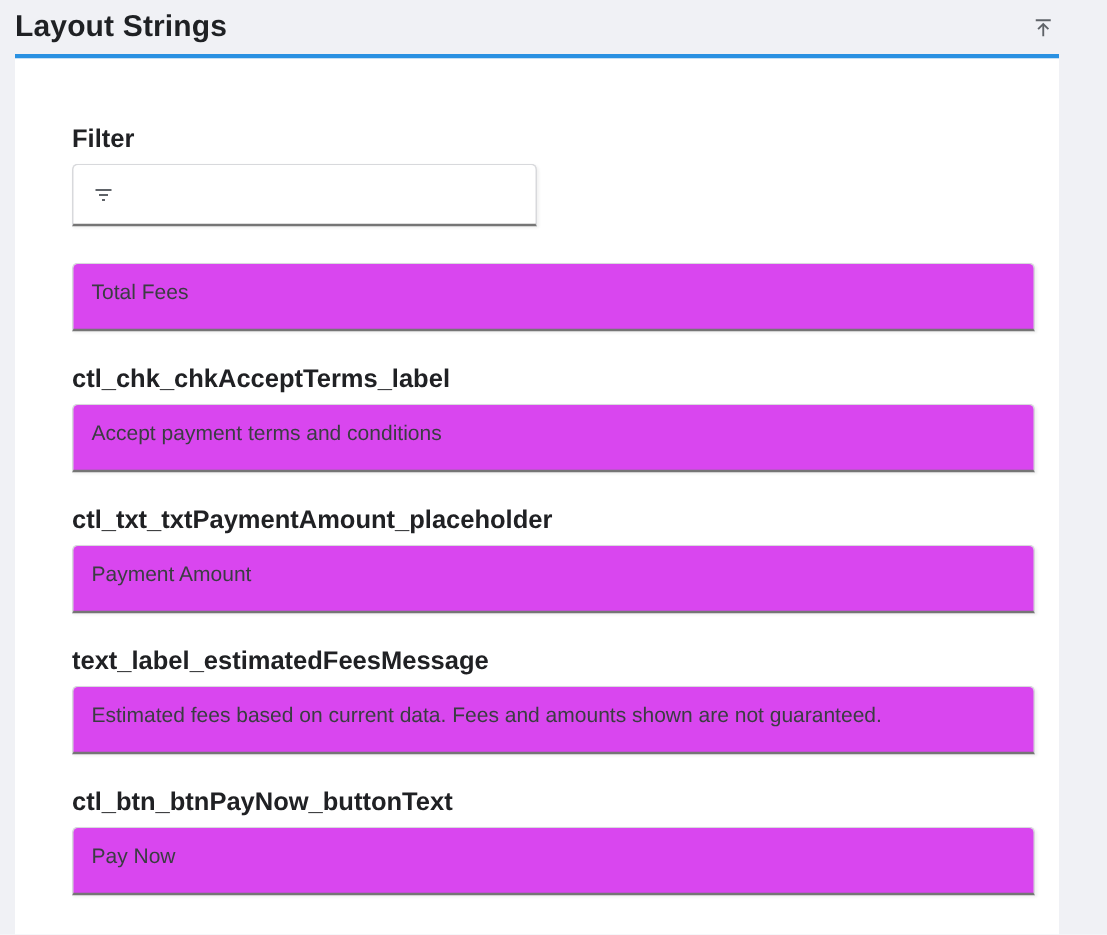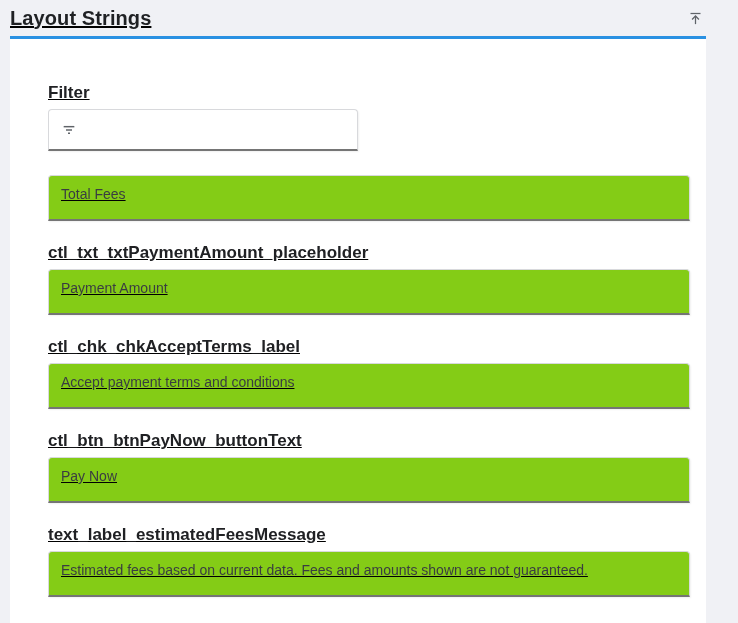--- a/index.html
+++ b/index.html
@@ -2,21 +2,21 @@
 <html><head>
 <meta charset="utf-8">
 <style>
   * { box-sizing: border-box; margin: 0; padding: 0; }
   html, body {
     width: 738px; height: 623px;
     overflow: hidden;
     background: #f0f1f5;
     font-family: "Liberation Sans", sans-serif;
   }
-  .panel { width: 716px; height: 623px; text-decoration: underline; }
+  .panel { width: 716px; height: 623px; }
 
   
   .panel-header {
     height: 36px;
     padding: 0 10px;
     display: flex;
     align-items: center;
     justify-content: space-between;
   }
   .panel-title {
@@ -96,21 +96,21 @@
     resize: none;
     border: 1px solid #d8d9dc;
     border-bottom: 2px solid #757575;
     border-radius: 4px 4px 0 0;
     box-shadow: 1px 1px 2px rgba(0,0,0,0.06);
     padding: 9px 12px;
     font-family: "Liberation Sans", sans-serif;
     font-size: 14px;
     line-height: 18px;
     color: #3a3d41;
-    background: #84cc16;
+    background: #d946ef;
     outline: none;
     overflow: hidden;
   }
 </style>
 </head>
 <body>
 
 <div class="panel">
 
   <div class="panel-header">
@@ -142,33 +142,33 @@
         </span>
         <input class="filter-input" type="text" value="" style="">
       </div>
     </div>
 
     <div class="field-group">
       <textarea class="field-value" spellcheck="false" style="">Total Fees</textarea>
     </div>
 
     <div class="field-group">
+      <label class="field-label">ctl_chk_chkAcceptTerms_label</label>
+      <textarea class="field-value" spellcheck="false" style="">Accept payment terms and conditions</textarea>
+    </div>
+
+    <div class="field-group">
       <label class="field-label">ctl_txt_txtPaymentAmount_placeholder</label>
       <textarea class="field-value" spellcheck="false" style="">Payment Amount</textarea>
     </div>
 
     <div class="field-group">
-      <label class="field-label">ctl_chk_chkAcceptTerms_label</label>
-      <textarea class="field-value" spellcheck="false" style="">Accept payment terms and conditions</textarea>
+      <label class="field-label">text_label_estimatedFeesMessage</label>
+      <textarea class="field-value" spellcheck="false" style="">Estimated fees based on current data. Fees and amounts shown are not guaranteed.</textarea>
     </div>
 
     <div class="field-group">
       <label class="field-label">ctl_btn_btnPayNow_buttonText</label>
       <textarea class="field-value" spellcheck="false" style="">Pay Now</textarea>
     </div>
 
-    <div class="field-group">
-      <label class="field-label">text_label_estimatedFeesMessage</label>
-      <textarea class="field-value" spellcheck="false" style="">Estimated fees based on current data. Fees and amounts shown are not guaranteed.</textarea>
-    </div>
-
   </div>
 </div>
 
 </body></html>

